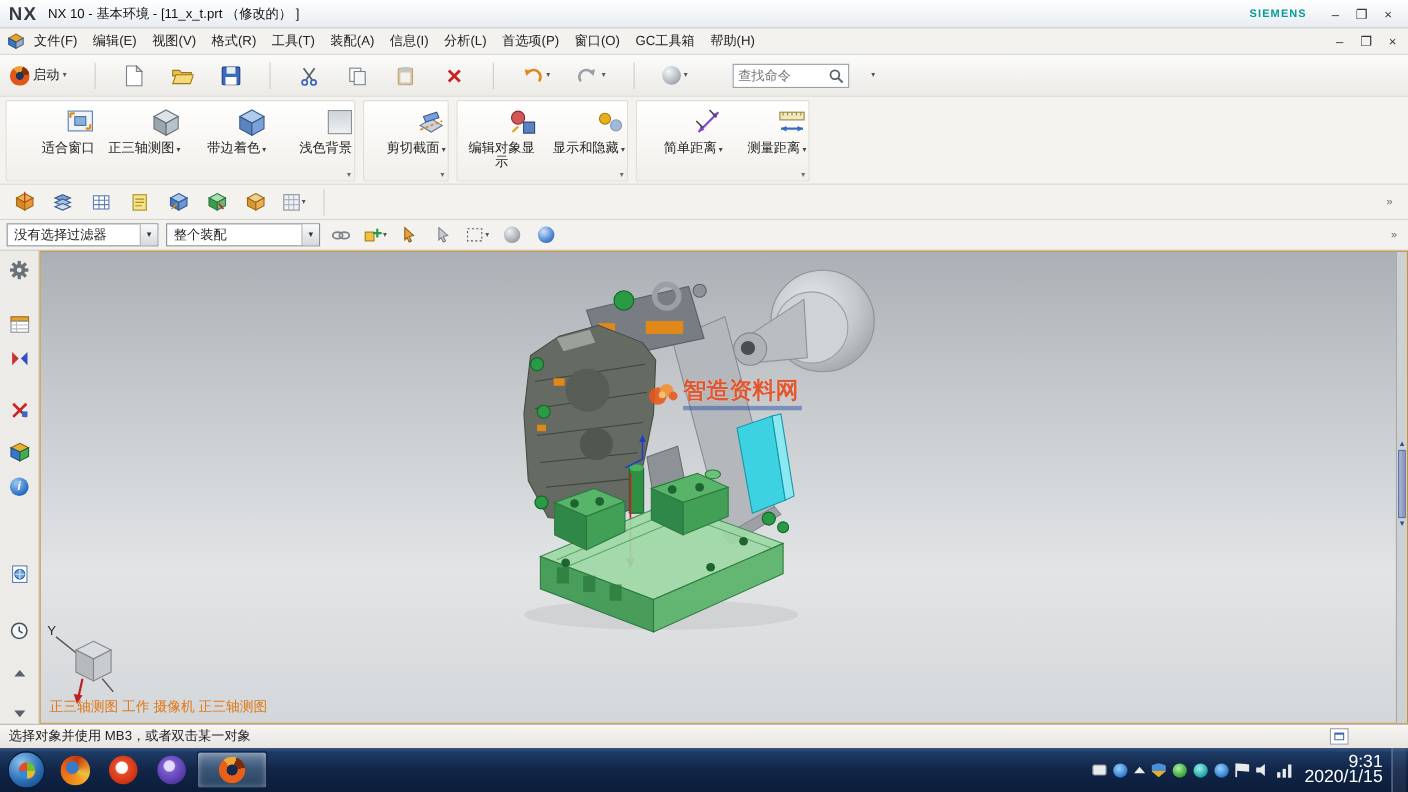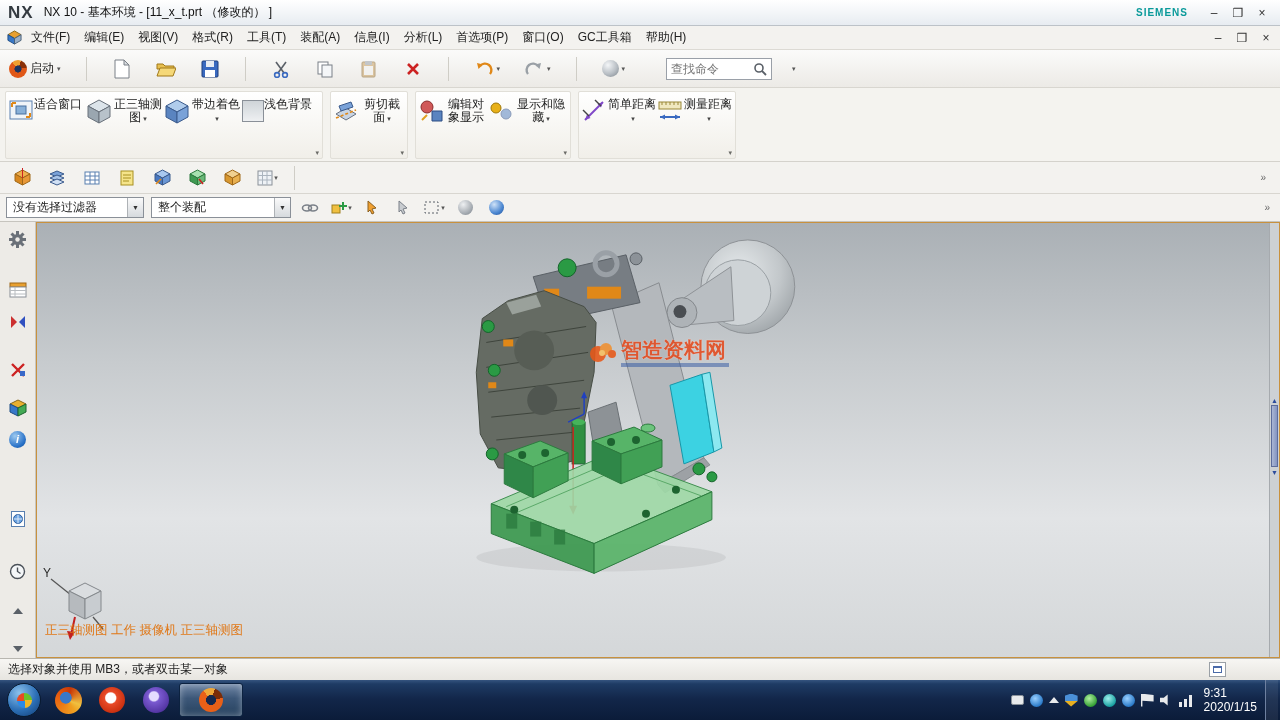--- a/index.html
+++ b/index.html
@@ -27,21 +27,21 @@
 .caret{font-size:7px;color:#555;line-height:1}
 .nx-swirl{width:18px;height:18px;border-radius:50%;background:radial-gradient(circle at 50% 50%,#1d3560 0 26%,transparent 30%),conic-gradient(from 200deg,#e05818 0 120deg,#f0a030 120deg 180deg,#8a3008 180deg 240deg,#e05818 240deg)}
 .sphere{width:17px;height:17px;border-radius:50%;background:radial-gradient(circle at 35% 30%,#f4f6f8,#b8bec4 55%,#7a828a)}
 .searchbox{display:flex;align-items:center;background:#fff;border:1px solid #9aa0a8;height:22px;width:106px;padding:4px 4px;margin-left:20px}
 .searchbox input{border:0;outline:0;flex:1;min-width:0;font-size:12px;font-family:inherit;color:#333;background:transparent}
 
 
 .ribbon{flex:0 0 74px;background:#f4f3ef;border-bottom:1px solid #d4d2cc;display:flex;align-items:stretch;padding:3px 5px 2px}
 .rgroup{display:flex;border:1px solid #e1dfd8;background:linear-gradient(#ffffff,#f1efe9);margin-right:7px;border-radius:2px;position:relative;padding:2px 2px 10px}
 .launcher{position:absolute;right:3px;bottom:1px;font-size:7px;color:#6a6a66}
-.ritem{width:78px;display:flex;flex-direction:row;align-items:flex-start;padding-top:2px}
+.ritem{width:78px;display:flex;flex-direction:column;align-items:flex-end;padding-top:2px}
 .ritem .ric{height:30px;display:flex;align-items:center}
 .rlbl{text-align:center;line-height:13px;margin-top:2px;color:#222;font-size:12px}
 .rlbl .rc{font-size:7px;color:#444;margin-left:2px}
 
 
 .toolbar3{flex:0 0 32px;background:#f3f2ef;border-bottom:1px solid #d8d6d0;display:flex;align-items:center;padding:0 10px;gap:11px}
 .spacer{flex:1}
 .overflow{color:#666;font-size:10px;padding:0 4px}
 
 
@@ -61,21 +61,21 @@
 .tri-dn-s{width:0;height:0;border-left:5px solid transparent;border-right:5px solid transparent;border-top:6px solid #5a6068}
 .viewport{flex:1;position:relative;border:1px solid #c8913e;background:linear-gradient(180deg,#aab0b5 0%,#c7cbce 32%,#e2e4e6 68%,#d4d7d9 100%);overflow:hidden}
 .model-svg{position:absolute;left:0;top:0;width:calc(100% - 10px);height:100%}
 .vscroll{position:absolute;top:0;right:0;bottom:0;width:10px;background:#cdd1d4;border-left:1px solid #a6aaae}
 .vthumb{position:absolute;left:1px;right:1px;top:42%;height:62px;background:linear-gradient(90deg,#aab6d4,#8494c0);border:1px solid #5c6c9c}
 .sarr{position:absolute;left:0;right:0;text-align:center;font-size:7px;color:#2c4c9c;line-height:1}
 .watermark{position:absolute;left:552px;top:116px;display:flex;align-items:flex-start;gap:4px;opacity:.88;pointer-events:none}
 .wm-text{font-size:21px;font-weight:bold;color:#e34a1e;text-shadow:0 0 1px #fff;line-height:22px}
 .wm-sub{height:4px;background:rgba(40,80,160,.55);margin-top:2px}
 .triad{position:absolute;left:4px;bottom:16px;width:84px;height:86px}
-.view-status{position:absolute;left:8px;bottom:18px;color:#e07818;font-size:12.5px;white-space:nowrap}
+.view-status{position:absolute;left:8px;bottom:6px;color:#e07818;font-size:12.5px;white-space:nowrap}
 
 
 .statusbar{flex:0 0 22px;background:linear-gradient(#f7f6f3,#e7e5e0);border-top:1px solid #b8b6b0;display:flex;align-items:center;padding:0 8px;position:relative}
 .status-btn{position:absolute;right:54px;top:3px;width:17px;height:15px;background:#fff;border:1px solid #9aa0a6;display:flex;align-items:center;justify-content:center}
 .status-btn i{display:block;width:9px;height:7px;border:1px solid #4a6aa8;border-top-width:2px}
 
 
 .taskbar{flex:0 0 40px;background:linear-gradient(#35547f 0%,#1e3b64 10%,#122649 48%,#0b1c39 100%);display:flex;align-items:center;padding:0 2px}
 .orb{width:34px;height:34px;border-radius:50%;background:radial-gradient(circle at 35% 28%,#8cc2ec,#2c6fb6 55%,#123c72);border:1px solid #081a30;display:flex;align-items:center;justify-content:center;margin:0 5px}
 .flag{width:15px;height:15px;border-radius:50%;background:conic-gradient(#6cc228 0 90deg,#f0b828 90deg 180deg,#2a8ae8 180deg 270deg,#e84a22 270deg)}
@@ -89,21 +89,21 @@
 .tri{width:13px;height:13px;display:inline-block}
 .tri-kb{background:#e8eaec;border:1px solid #8a929a;border-radius:2px;height:10px}
 .tri-up{width:0;height:0;border-left:5px solid transparent;border-right:5px solid transparent;border-bottom:6px solid #e8eaec}
 .tri-blue{background:radial-gradient(circle at 40% 35%,#9ad0ff,#2a7ac8 70%);border-radius:50%}
 .tri-green{background:radial-gradient(circle at 40% 35%,#b0f0a0,#34a034 70%);border-radius:50%}
 .tri-teal{background:radial-gradient(circle at 40% 35%,#a0f0ec,#18a0a0 70%);border-radius:50%}
 .tri-shield{background:linear-gradient(#4a90d8 55%,#e8b020 55%);clip-path:polygon(50% 0,100% 18%,100% 58%,50% 100%,0 58%,0 18%)}
 .tri-flag{background:#e8eaec;clip-path:polygon(0 0,100% 12%,100% 62%,14% 55%,14% 100%,0 100%)}
 .tri-speaker{background:#e8eaec;clip-path:polygon(0 32%,32% 32%,62% 8%,62% 92%,32% 68%,0 68%)}
 .tri-net{background:linear-gradient(#e8eaec,#e8eaec) left bottom/3px 5px no-repeat,linear-gradient(#e8eaec,#e8eaec) 5px bottom/3px 8px no-repeat,linear-gradient(#e8eaec,#e8eaec) 10px bottom/3px 12px no-repeat}
-.clock{color:#fff;font-size:12px;text-align:left;line-height:14px;padding:0 8px;white-space:nowrap}
+.clock{color:#fff;font-size:16px;text-align:right;line-height:14px;padding:0 8px;white-space:nowrap}
 .showdesk{width:13px;height:40px;border-left:1px solid #6e80a0;background:rgba(255,255,255,.07)}
 </style>
 </head>
 <body>
 
 <div class="screen">
 
   <div class="titlebar">
     <span class="nx-logo">NX</span>
     <span class="title-text">NX 10 - 基本环境 - [11_x_t.prt （修改的） ]</span>

